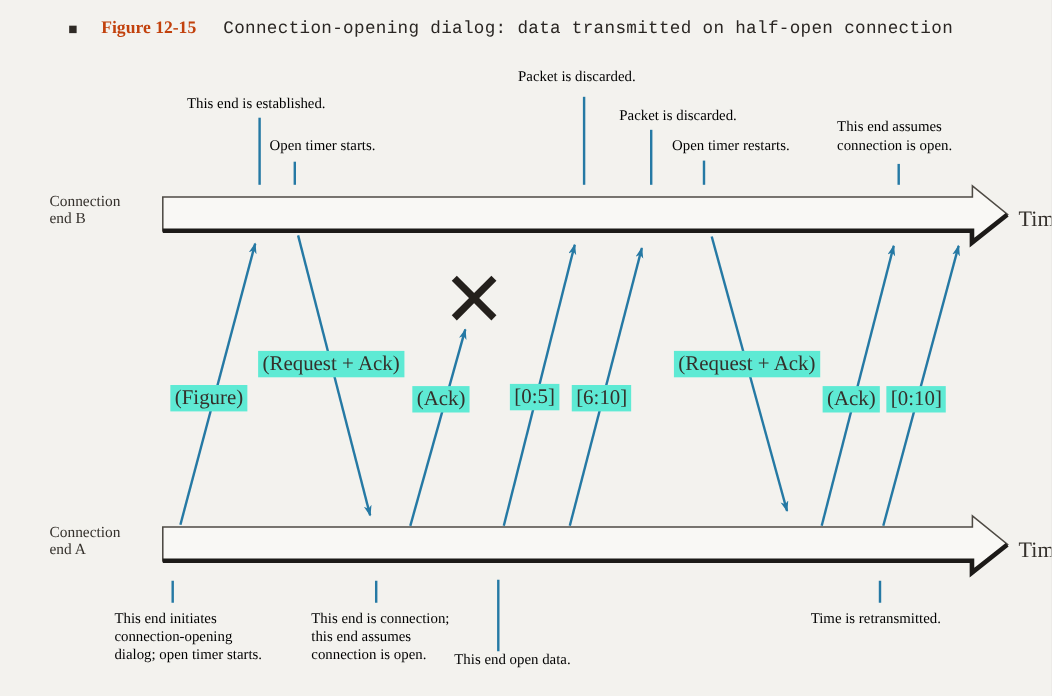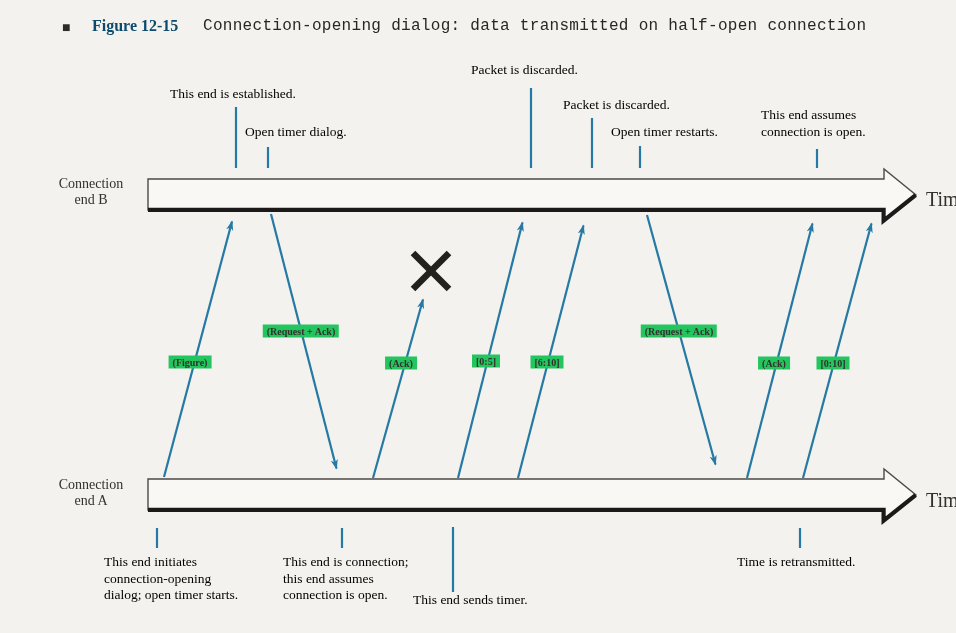--- a/index.html
+++ b/index.html
@@ -4,30 +4,29 @@
 <style>
   html,body{margin:0;padding:0;background:#e8e7e3;}
   .page{
     position:relative;width:956px;height:633px;overflow:hidden;
     background:#f3f2ee;color:#2e2a25;
     font-family:"Liberation Serif","DejaVu Serif",serif;
   }
   .abs{position:absolute;}
   svg.layer{position:absolute;left:0;top:0;}
   .title-bullet{font-size:14px;line-height:14px;}
-  .title-label{font-size:16px;font-weight:bold;white-space:nowrap;color:#0c4a6e;}
+  .title-label{font-size:16px;font-weight:bold;white-space:nowrap;color:#c2410c;}
   .title-caption{font-size:16px;letter-spacing:.3px;white-space:nowrap;color:#2a2623;}
   .note{font-size:13.5px;line-height:16.5px;white-space:nowrap;color:#000000;}
-  .conn{font-size:14px;line-height:16px;text-align:center;width:92px;white-space:nowrap;color:#34302b;}
+  .conn{font-size:14px;line-height:16px;text-align:left;width:92px;white-space:nowrap;color:#34302b;}
   .time{font-size:20px;white-space:nowrap;color:#34302b;}
   .msg{
-    font-size:10px;white-space:nowrap;color:#34302b;
-    background:#22c55e;padding:1px 4px;
+    font-size:19px;white-space:nowrap;color:#34302b;
+    background:#5eead4;padding:1px 4px;
     transform:translate(-50%,-50%);
-    font-weight:bold;
   }
 </style>
 </head>
 <body>
 
 <div class="page">
 
   <span class="abs title-bullet" style="left:62px;top:21px;">■</span>
   <span class="abs title-label" style="left:92px;top:17px;">Figure 12-15</span>
   <span class="abs title-caption" style="left:203px;top:17px;font-family:Liberation Mono, monospace;">Connection-opening dialog: data transmitted on half-open connection</span>
@@ -84,40 +83,40 @@
     <div>end B</div>
   </div>
   <div class="abs conn" style="left:45px;top:477px;">
     <div>Connection</div>
     <div>end A</div>
   </div>
   <span class="abs time" style="left:926px;top:188px;">Time</span>
   <span class="abs time" style="left:926px;top:489px;">Time</span>
 
   <span class="abs note" style="left:170px;top:86px;">This end is established.</span>
-  <span class="abs note" style="left:245px;top:124px;">Open timer dialog.</span>
+  <span class="abs note" style="left:245px;top:124px;">Open timer starts.</span>
   <span class="abs note" style="left:471px;top:62px;">Packet is discarded.</span>
   <span class="abs note" style="left:563px;top:97px;">Packet is discarded.</span>
   <span class="abs note" style="left:611px;top:124px;">Open timer restarts.</span>
   <div class="abs note" style="left:761px;top:107px;">
     <div>This end assumes</div>
     <div>connection is open.</div>
   </div>
 
   <div class="abs note" style="left:104px;top:554px;">
     <div>This end initiates</div>
     <div>connection-opening</div>
     <div>dialog; open timer starts.</div>
   </div>
   <div class="abs note" style="left:283px;top:554px;">
     <div>This end is connection;</div>
     <div>this end assumes</div>
     <div>connection is open.</div>
   </div>
-  <span class="abs note" style="left:413px;top:592px;">This end sends timer.</span>
+  <span class="abs note" style="left:413px;top:592px;">This end open data.</span>
   <span class="abs note" style="left:737px;top:554px;">Time is retransmitted.</span>
 
   <span class="abs msg" style="left:190px;top:362px;">(Figure)</span>
   <span class="abs msg" style="left:301px;top:331px;">(Request + Ack)</span>
   <span class="abs msg" style="left:401px;top:363px;">(Ack)</span>
   <span class="abs msg" style="left:486px;top:361px;">[0:5]</span>
   <span class="abs msg" style="left:547px;top:362px;text-align:right;">[6:10]</span>
   <span class="abs msg" style="left:679px;top:331px;">(Request + Ack)</span>
   <span class="abs msg" style="left:774px;top:363px;">(Ack)</span>
   <span class="abs msg" style="left:833px;top:363px;">[0:10]</span>

